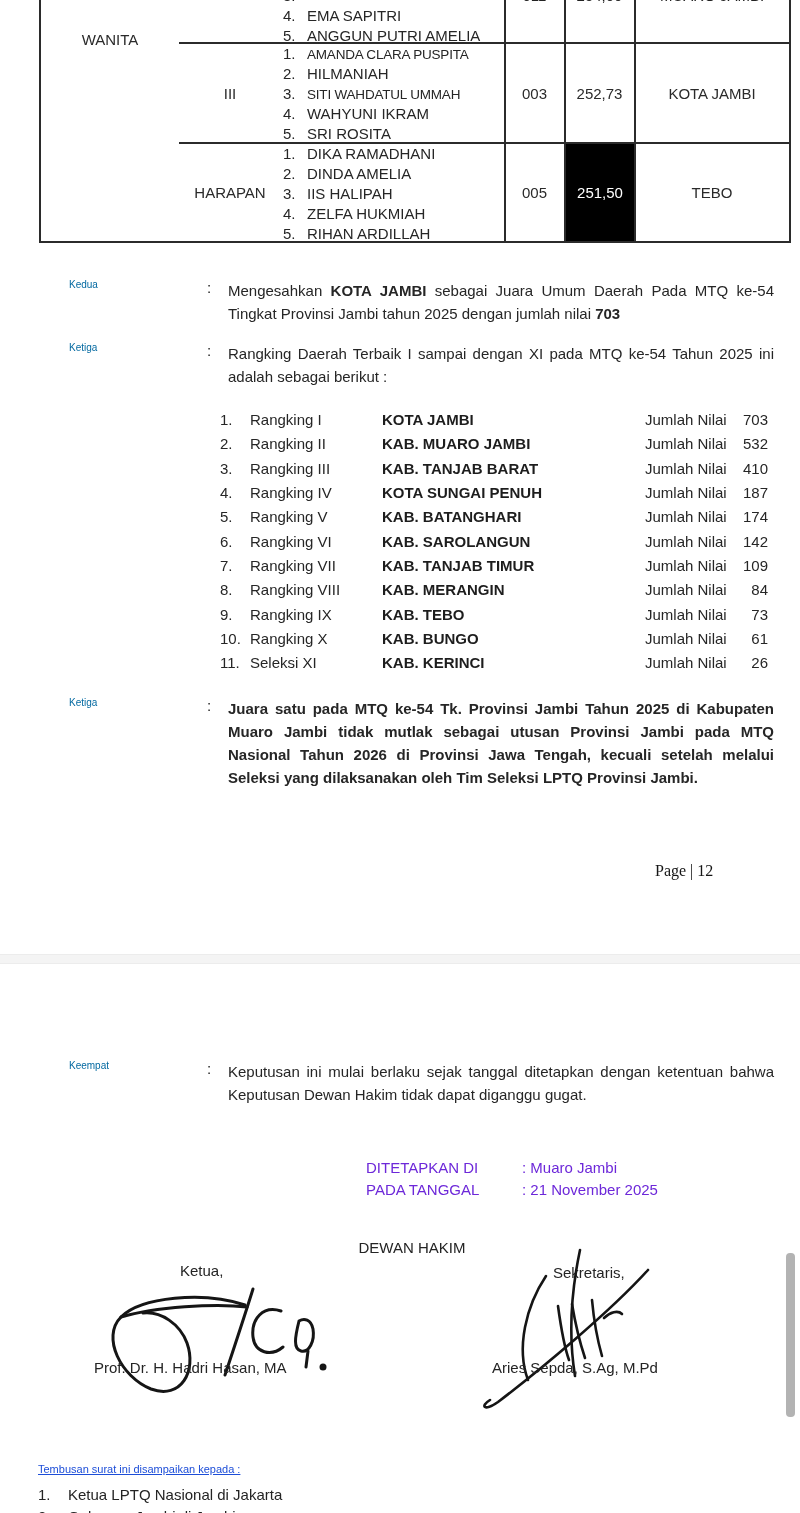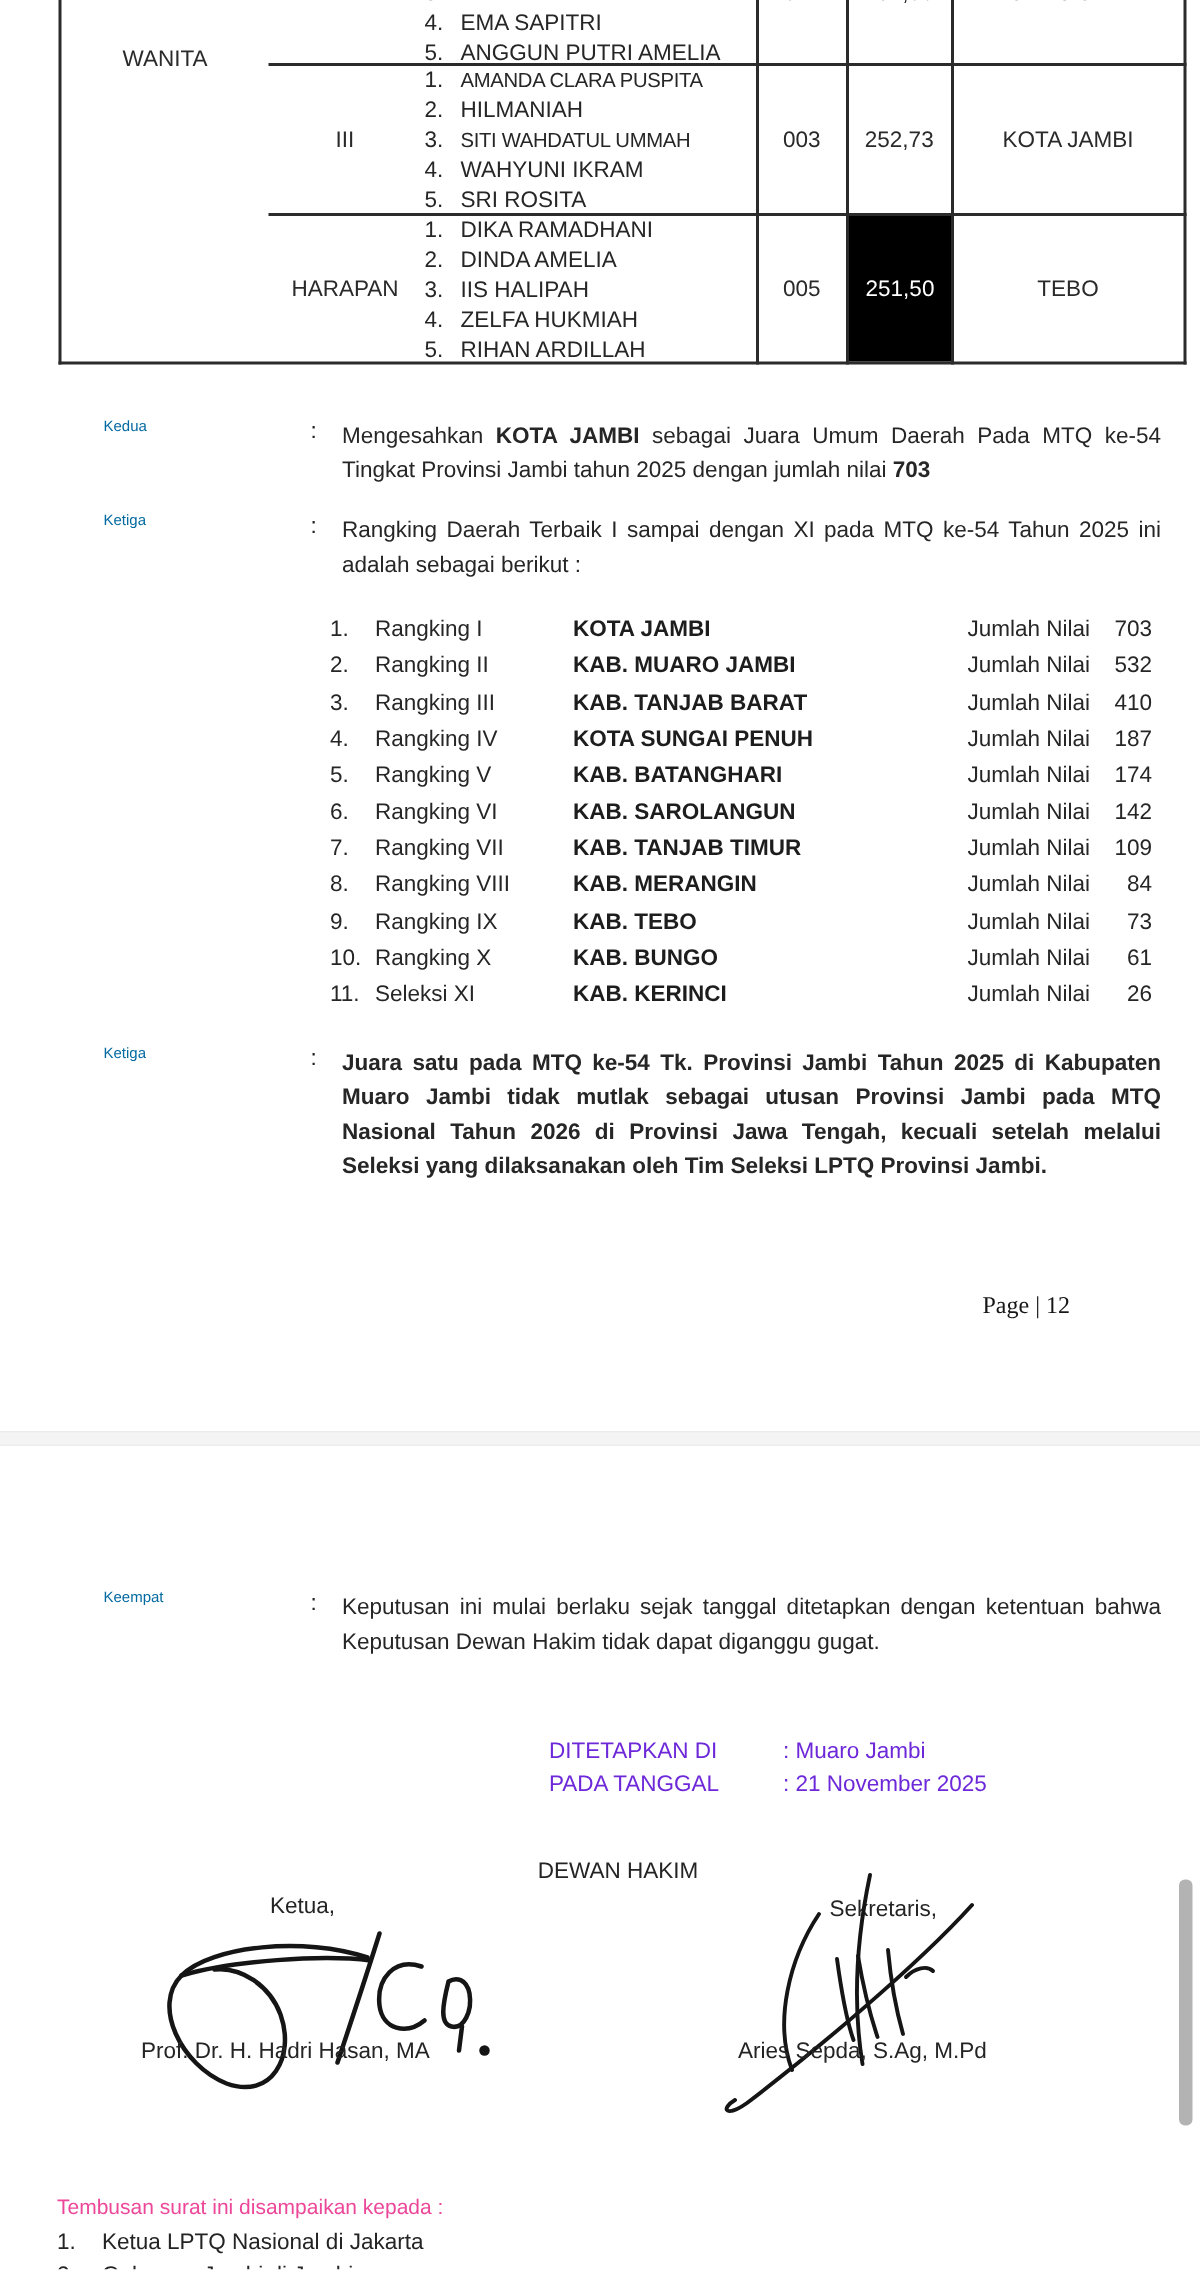--- a/index.html
+++ b/index.html
@@ -33,22 +33,22 @@
   .rk-jlabel{left:425px;}
   .rk-val{left:505px;width:43px;text-align:right;}
   
   .page-num{position:absolute;left:655px;top:862px;font-family:"Liberation Serif", serif;
             font-size:16px;color:#161616;}
   .band{position:absolute;left:0;top:954px;width:800px;height:8px;
         border-top:1px solid #ececec;border-bottom:1px solid #ececec;}
   .dt-row{position:absolute;left:366px;font-size:15px;color:#6d28d9;white-space:nowrap;}
   .dt-label{display:inline-block;width:156px;}
   .sig-name{position:absolute;font-size:15px;color:#242424;white-space:nowrap;}
-  .tb-head{position:absolute;left:38px;top:1463px;font-size:14px;color:#ec4899;
-           white-space:nowrap;}
+  .tb-head{position:absolute;left:38px;top:1463px;font-size:11px;color:#1d4ed8;
+           text-decoration:underline;white-space:nowrap;}
   .tb-item{position:absolute;left:38px;font-size:15px;color:#242424;white-space:nowrap;}
   .tb-item .tb-no{display:inline-block;width:30px;}
   .scrollbar{position:absolute;left:786px;top:1253px;width:9px;height:164px;
              border-radius:4px;}
   svg{position:absolute;overflow:visible;}
 </style>
 </head>
 <body>
 
 <div class="page">

